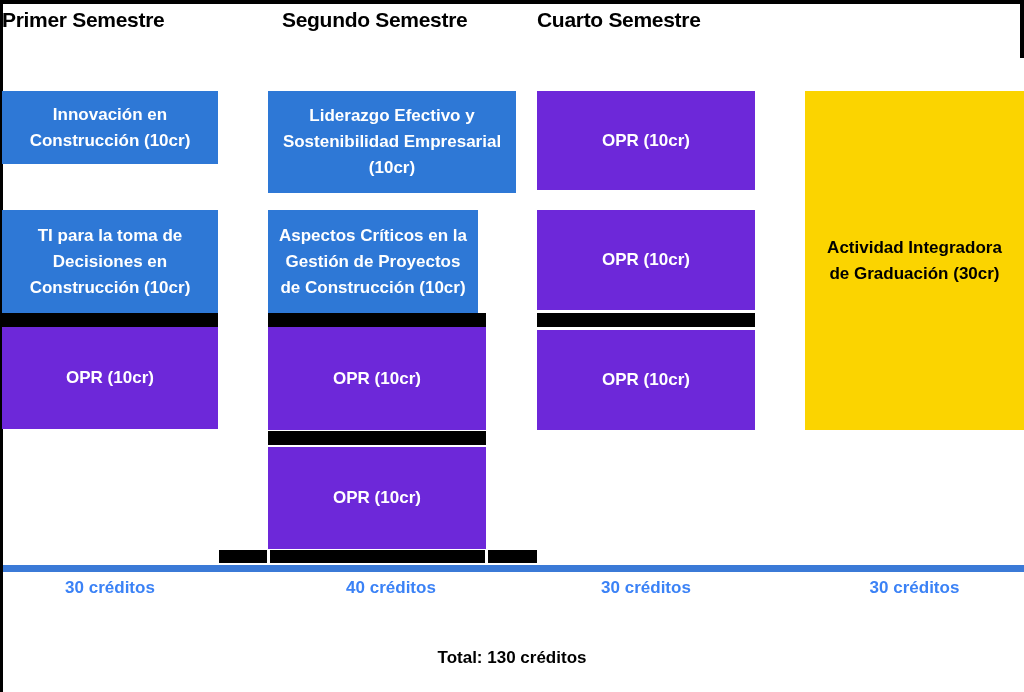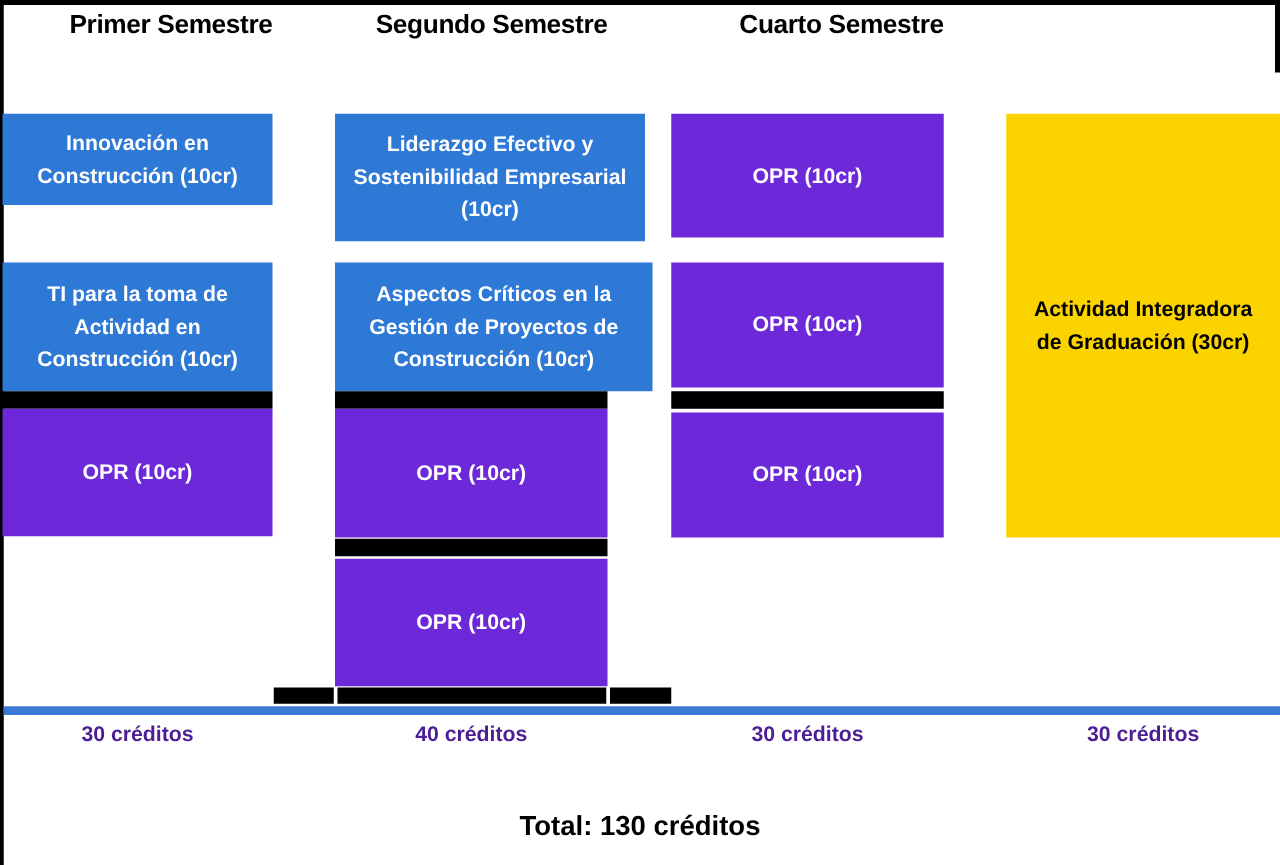--- a/index.html
+++ b/index.html
@@ -7,56 +7,56 @@
     position:relative;width:1024px;height:692px;background:#ffffff;overflow:hidden;
     font-family:"Liberation Sans","DejaVu Sans",sans-serif;
   }
   .abs{position:absolute;}
   .frame{background:#000000;}
   .frame-top{left:0;top:0;width:1024px;height:4px;}
   .frame-left{left:0;top:0;width:3px;height:692px;}
   .frame-right-seg{left:1020px;top:0;width:4px;height:58px;}
 
   .sem-title{
-    top:8px;height:30px;text-align:right;font-weight:bold;font-size:21px;color:#000000;
+    top:8px;height:30px;text-align:left;font-weight:bold;font-size:21px;color:#000000;
     letter-spacing:-0.3px;
   }
   .t1{left:2px;width:216px;}
-  .t2{left:268px;width:218px;}
+  .t2{left:282px;width:218px;}
   .t3{left:537px;width:218px;}
   .t4{left:805px;width:219px;}
 
   .box{
     display:flex;align-items:center;justify-content:center;text-align:center;
     font-weight:bold;font-size:17px;line-height:26px;color:#ffffff;
     box-sizing:border-box;padding:4px 10px;
   }
   .blue{background:#2e78d6;}
   .cyan{background:#6d28d9;}
   .yellow{background:#fbd400;color:#000000;}
 
   .sep{background:#000000;}
   .axis-line{background:#3b7ad7;left:3px;top:565px;width:1021px;height:7px;}
 
   .credits{
-    top:578px;height:24px;text-align:center;font-weight:bold;font-size:17px;color:#4c1d95;
+    top:578px;height:24px;text-align:center;font-weight:bold;font-size:17px;color:#3b82f6;
   }
   .total{
     left:0;top:648px;width:1024px;height:32px;text-align:center;
-    font-weight:bold;font-size:22px;color:#000000;
+    font-weight:bold;font-size:17px;color:#000000;
   }
 
   
   .c1b1{left:2px;top:91px;width:216px;height:73px;}
   .c1b2{left:2px;top:210px;width:216px;height:103px;}
   .c1sep{left:0px;top:313px;width:218px;height:14px;}
   .c1b3{left:2px;top:327px;width:216px;height:102px;}
   
   .c2b1{left:268px;top:91px;width:248px;height:102px;}
-  .c2b2{left:268px;top:210px;width:254px;height:103px;}
+  .c2b2{left:268px;top:210px;width:210px;height:103px;}
   .c2sep1{left:268px;top:313px;width:218px;height:14px;}
   .c2b3{left:268px;top:327px;width:218px;height:103px;}
   .c2sep2{left:268px;top:431px;width:218px;height:14px;}
   .c2b4{left:268px;top:447px;width:218px;height:102px;}
   
   .c3b1{left:537px;top:91px;width:218px;height:99px;}
   .c3b2{left:537px;top:210px;width:218px;height:100px;}
   .c3sep{left:537px;top:313px;width:218px;height:14px;}
   .c3b3{left:537px;top:330px;width:218px;height:100px;}
   
@@ -76,21 +76,21 @@
   <div class="abs frame frame-right-seg"></div>
 
   <div class="abs sem-title t1">Primer Semestre</div>
   <div class="abs sem-title t2">Segundo Semestre</div>
   <div class="abs sem-title t3">Cuarto Semestre</div>
 
   <div class="abs box blue c1b1">
     <span>Innovación en Construcción (10cr)</span>
   </div>
   <div class="abs box blue c1b2">
-    <span>TI para la toma de Actividad en Construcción (10cr)</span>
+    <span>TI para la toma de Decisiones en Construcción (10cr)</span>
   </div>
   <div class="abs sep c1sep"></div>
   <div class="abs box cyan c1b3">
     <span>OPR (10cr)</span>
   </div>
 
   <div class="abs box blue c2b1">
     <span>Liderazgo Efectivo y Sostenibilidad Empresarial (10cr)</span>
   </div>
   <div class="abs box blue c2b2">

